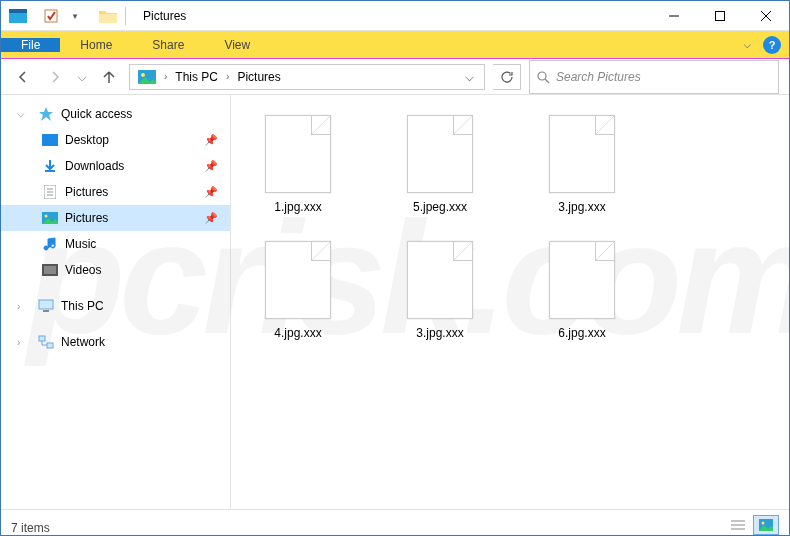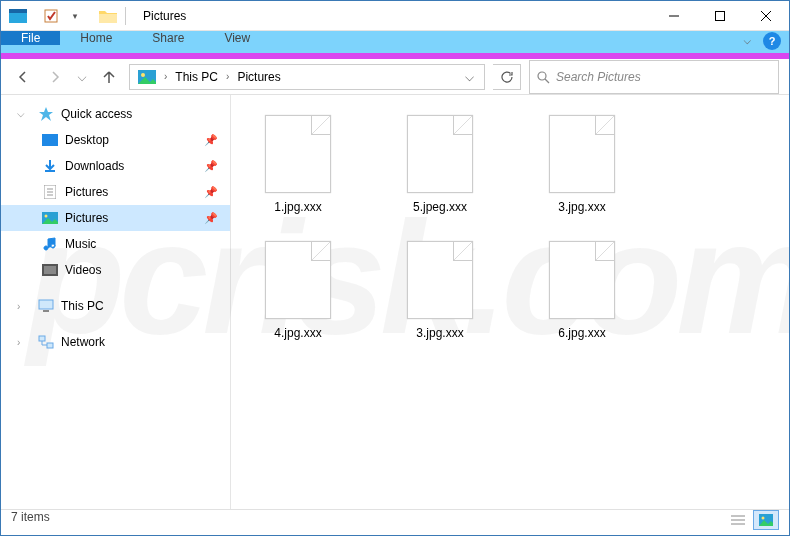--- a/index.html
+++ b/index.html
@@ -4,21 +4,21 @@
 <style>
 * { margin: 0; padding: 0; box-sizing: border-box; font-family: "Segoe UI", sans-serif; font-size: 12px; }
 body { background: #fff; width: 790px; height: 536px; display: flex; flex-direction: column; border: 1px solid #3a79b5; position: relative; overflow: hidden; }
 .titlebar { height: 30px; display: flex; align-items: center; background: #fff; border-bottom: 1px solid #e5e5e5; }
 .titlebar-icons { display: flex; gap: 2px; padding-left: 6px; align-items: center; }
 .tb-ico { width: 22px; height: 21px; display: flex; align-items: center; justify-content: center; }
 .tb-sep { width: 7px; }
 .title-text { margin-left: 4px; color: #000; }
 .win-controls { margin-left: auto; display: flex; }
 .win-btn { width: 46px; height: 30px; display: flex; align-items: center; justify-content: center; color: #000; }
-.ribbon-tabs { height: 28px; display: flex; align-items: flex-start; border-bottom: 6px solid #d946ef; background: #7dd3fc; }
+.ribbon-tabs { height: 28px; display: flex; align-items: center; border-bottom: 1px solid #d946ef; background: #fde047; }
 .tab-file { background: #1979ca; color: #fff; padding: 0 20px; display: flex; align-items: center; }
 .tab { padding: 0 20px; display: flex; align-items: center; color: #444; }
 .ribbon-right { margin-left: auto; display: flex; align-items: center; padding-right: 8px; gap: 8px; }
 .chev-down { color: #666; font-size: 10px; padding: 4px; }
 .help-ico { width: 18px; height: 18px; border-radius: 50%; background: #1e88e5; color: #fff; display: flex; align-items: center; justify-content: center; font-size: 11px; font-weight: bold; }
 .navbar { height: 36px; display: flex; align-items: center; padding: 0 10px; gap: 8px; background: #fff; border-bottom: 1px solid #e1e1e1; }
 .nav-arrow { width: 24px; height: 24px; display: flex; align-items: center; justify-content: center; color: #808080; }
 .nav-arrow.enabled { color: #404040; }
 .nav-chev { width: 14px; display: flex; align-items: center; justify-content: center; color: #808080; }
 .address-bar { flex: 1; height: 26px; border: 1px solid #ccc; display: flex; align-items: center; padding: 0 2px; background: #fff; }
@@ -38,21 +38,21 @@
 .nav-item.sub { padding-left: 40px; }
 .nav-sep { height: 10px; }
 .nav-ico { width: 18px; height: 16px; display: inline-flex; align-items: center; justify-content: center; }
 .content { flex: 1; padding: 18px 12px; display: flex; flex-wrap: wrap; align-content: flex-start; gap: 24px 32px; position: relative; }
 .file-item { width: 110px; display: flex; flex-direction: column; align-items: center; text-align: center; }
 .file-ico { width: 78px; height: 82px; margin-bottom: 4px; display: flex; align-items: center; justify-content: center; }
 .file-label { color: #000; word-wrap: break-word; max-width: 110px; line-height: 1.35; }
 .blank-doc { width: 66px; height: 78px; background: #fff; border: 1px solid #ccc; position: relative; box-shadow: 0 0 1px rgba(0,0,0,.2); }
 .blank-doc::before { content: ""; position: absolute; top: 0; right: 0; width: 18px; height: 18px; background: linear-gradient(135deg, #fff 0%, #fff 48%, #ddd 50%, #fff 52%); border-left: 1px solid #ccc; border-bottom: 1px solid #ccc; }
 .chrome-ico { width: 76px; height: 76px; }
-.statusbar { height: 26px; border-top: 1px solid #e1e1e1; display: flex; align-items: flex-start; padding: 0 10px; background: #fff; }
+.statusbar { height: 26px; border-top: 1px solid #e1e1e1; display: flex; align-items: flex-end; padding: 0 10px; background: #fff; }
 .status-left { color: #444; }
 .status-right { margin-left: auto; display: flex; gap: 2px; }
 .view-btn { width: 26px; height: 20px; border: 1px solid transparent; display: flex; align-items: center; justify-content: center; }
 .view-btn.active { border-color: #6aa9e6; background: #d5e8fb; }
 .watermark { position: absolute; top: 60px; left: 70px; right: 20px; bottom: 40px; pointer-events: none; display: flex; align-items: center; justify-content: center; opacity: .08; }
 .watermark-text { font-size: 160px; font-weight: 800; color: #7a7a7a; font-style: italic; letter-spacing: -6px; }
 </style>
 </head>
 <body>
 

